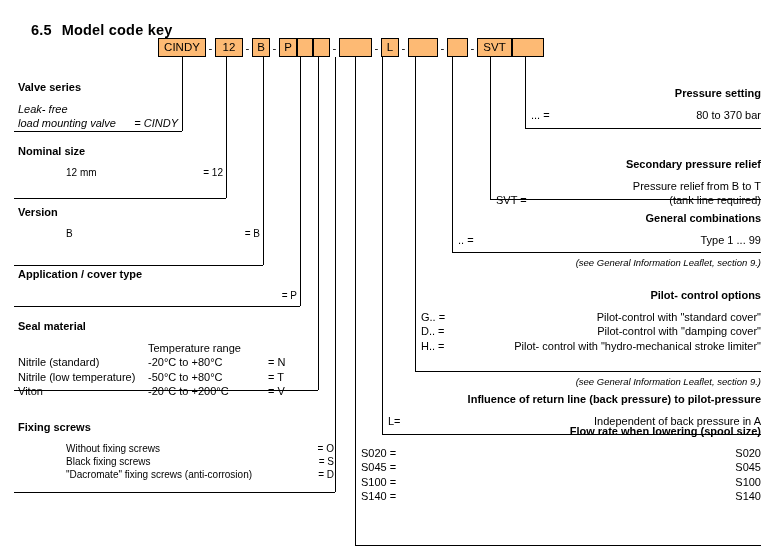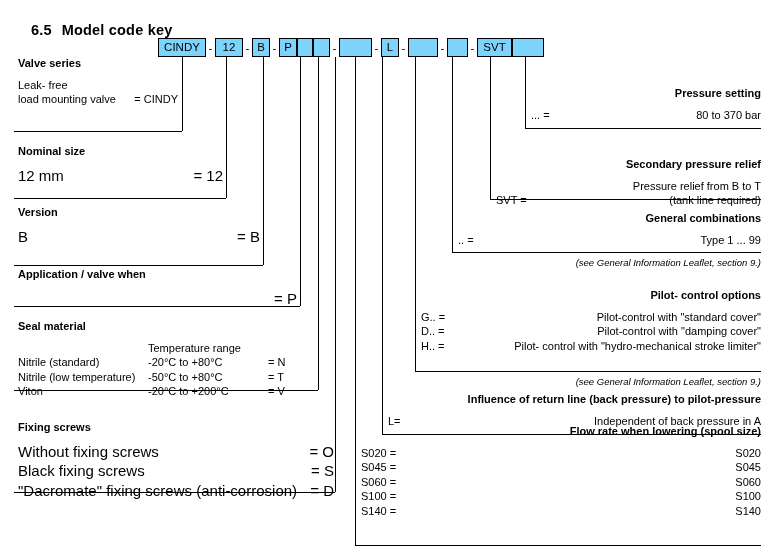--- a/index.html
+++ b/index.html
@@ -42,21 +42,21 @@
   }
   .cbox {
     border: 1px solid #000;
     height: 19px;
     box-sizing: border-box;
     font-size: 11.5px;
     display: flex;
     align-items: center;
     justify-content: center;
     line-height: 1;
-    background: #7dd3fc;
+    background: #fdba74;
   }
   .cbox.w-cindy { width: 48px; }
   .cbox.w-12    { width: 28px; }
   .cbox.w-b     { width: 18px; }
   .cbox.w-p     { width: 18px; }
   .cbox.w-sm    { width: 16px; }
   .cbox.w-md    { width: 17px; }
   .cbox.w-blank1{ width: 33px; }
   .cbox.w-l     { width: 18px; }
   .cbox.w-blank2{ width: 30px; }
@@ -93,21 +93,22 @@
     font-weight: bold;
     font-size: 11px;
     margin-bottom: 7px;
     white-space: nowrap;
   }
   .sec-head.r { text-align: right; }
 
   .rowline {
     display: flex;
     white-space: nowrap;
-    font-size: 15px;
+    font-size: 10px;
+    margin-left: 48px;
   }
   .rowline .lbl { flex: 0 0 auto; }
   .rowline .spacer { flex: 1 1 auto; }
   .rowline .val { flex: 0 0 auto; text-align: right; }
 
   .note {
     position: absolute;
     font-size: 9.5px;
     font-style: italic;
     white-space: nowrap;
@@ -189,23 +190,23 @@
 
   <div class="vline" style="left:415px; top:57px; height:314px;"></div>
   <div class="hline" style="left:415px; top:371px; width:346px;"></div>
 
   <div class="vline" style="left:382px; top:57px; height:377px;"></div>
   <div class="hline" style="left:382px; top:434px; width:379px;"></div>
 
   <div class="vline" style="left:355px; top:57px; height:488px;"></div>
   <div class="hline" style="left:355px; top:545px; width:406px;"></div>
 
-  <div class="sec" style="left:18px; top:56px; width:160px;">
+  <div class="sec" style="left:18px; top:80px; width:160px;">
     <div class="sec-head">Valve series</div>
-    <div style="display:flex; white-space:nowrap;">
+    <div style="display:flex; white-space:nowrap;font-style:italic;">
       <div style="flex:0 0 auto;">
         <div>Leak- free</div>
         <div>load mounting valve</div>
       </div>
       <div style="flex:1 1 auto;"></div>
       <div style="flex:0 0 auto; align-self:flex-end;">= CINDY</div>
     </div>
   </div>
 
   <div class="sec" style="left:18px; top:144px; width:205px;">
@@ -220,21 +221,21 @@
   <div class="sec" style="left:18px; top:205px; width:242px;">
     <div class="sec-head">Version</div>
     <div class="rowline">
       <span class="lbl">B</span>
       <span class="spacer"></span>
       <span class="val">= B</span>
     </div>
   </div>
 
   <div class="sec" style="left:18px; top:267px; width:279px;">
-    <div class="sec-head">Application / valve when</div>
+    <div class="sec-head">Application / cover type</div>
     <div class="rowline">
       <span class="spacer"></span>
       <span class="val">= P</span>
     </div>
   </div>
 
   <div class="sec" style="left:18px; top:319px; width:300px;">
     <div class="sec-head">Seal material</div>
     <div class="seal-tbl">
       <div class="tr">
@@ -347,24 +348,20 @@
     <div class="rblock">
       <div class="tr">
         <div class="kc" style="width:60px;">S020 =</div>
         <div class="dc">S020</div>
       </div>
       <div class="tr">
         <div class="kc" style="width:60px;">S045 =</div>
         <div class="dc">S045</div>
       </div>
       <div class="tr">
-        <div class="kc" style="width:60px;">S060 =</div>
-        <div class="dc">S060</div>
-      </div>
-      <div class="tr">
         <div class="kc" style="width:60px;">S100 =</div>
         <div class="dc">S100</div>
       </div>
       <div class="tr">
         <div class="kc" style="width:60px;">S140 =</div>
         <div class="dc">S140</div>
       </div>
     </div>
   </div>
 

